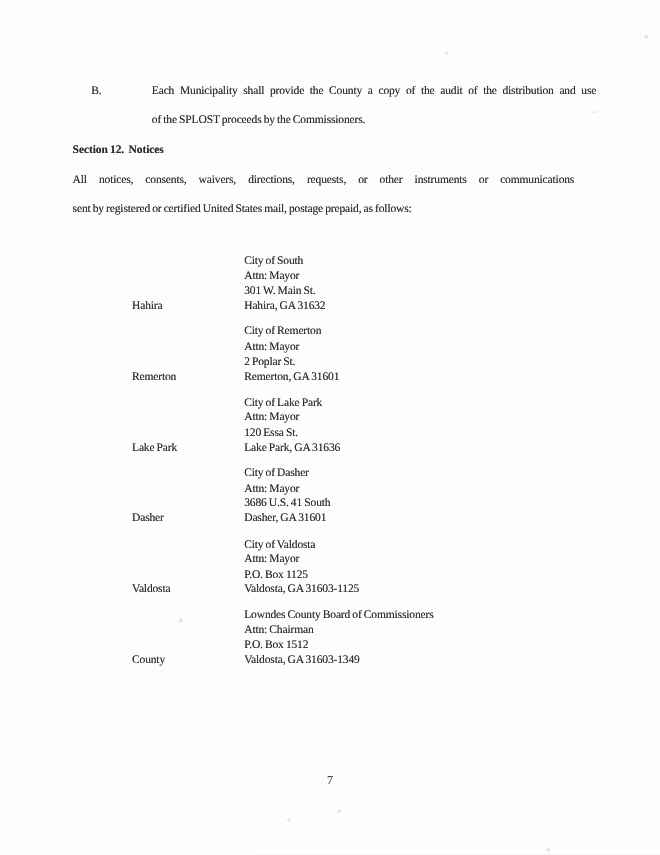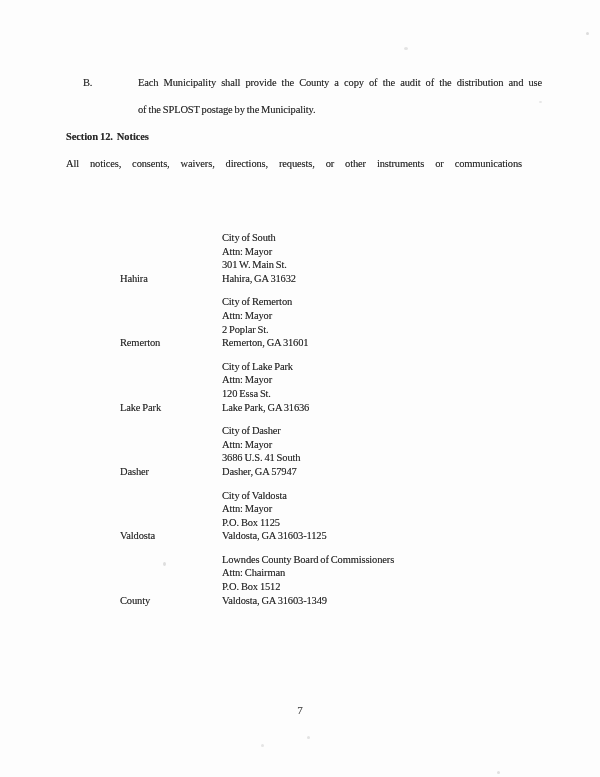--- a/index.html
+++ b/index.html
@@ -54,28 +54,29 @@
 </style>
 </head>
 <body>
 
 <div class="doc" style="background: rgb(253, 253, 253); color: rgb(43, 43, 43);">
 
   <div class="item-b">
     <span class="clause-label">B.</span>
     <div class="clause-lines">
         <div class="ln jl">Each Municipality shall provide the County a copy of the audit of the distribution and use</div>
-        <div class="ln">of the SPLOST postage by the Municipality.</div>
+        <div class="ln">of the SPLOST proceeds by the Commissioners.</div>
       </div>
   </div>
 
   <div class="section-heading">Section 12.  Notices</div>
 
   <div class="notices-para">
       <div class="ln jl">All notices, consents, waivers, directions, requests, or other instruments or communications</div>
+      <div class="ln">sent by registered or certified United States mail, postage prepaid, as follows:</div>
     </div>
 
   <div class="notices-list">
       <div class="entry">
         <div class="entry-label">Hahira</div>
         <div class="entry-lines">
           <div class="ln">City of South</div>
           <div class="ln">Attn: Mayor</div>
           <div class="ln">301 W. Main St.</div>
           <div class="ln">Hahira, GA 31632</div>
@@ -98,21 +99,21 @@
           <div class="ln">120 Essa St.</div>
           <div class="ln">Lake Park, GA 31636</div>
         </div>
       </div>
       <div class="entry">
         <div class="entry-label">Dasher</div>
         <div class="entry-lines">
           <div class="ln">City of Dasher</div>
           <div class="ln">Attn: Mayor</div>
           <div class="ln">3686 U.S. 41 South</div>
-          <div class="ln">Dasher, GA 57947</div>
+          <div class="ln">Dasher, GA 31601</div>
         </div>
       </div>
       <div class="entry">
         <div class="entry-label">Valdosta</div>
         <div class="entry-lines">
           <div class="ln">City of Valdosta</div>
           <div class="ln">Attn: Mayor</div>
           <div class="ln">P.O. Box 1125</div>
           <div class="ln">Valdosta, GA 31603-1125</div>
         </div>

